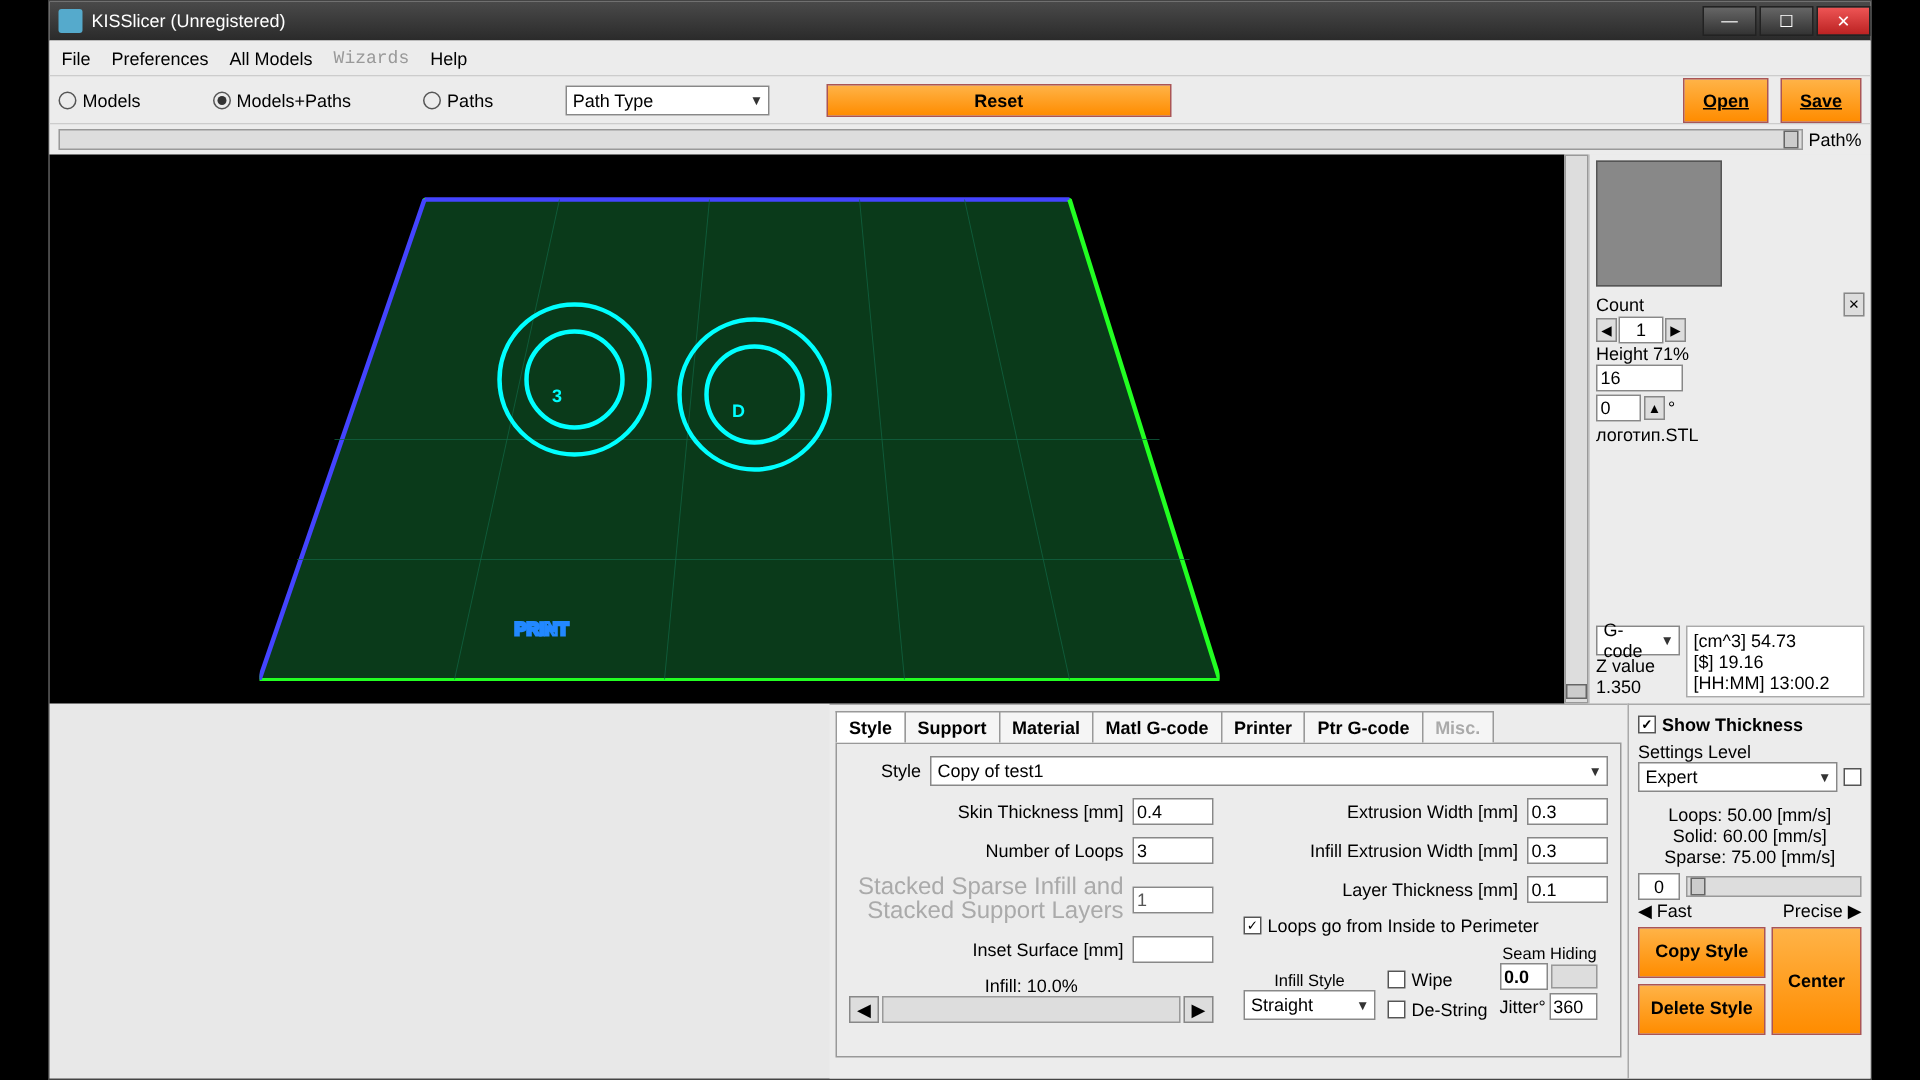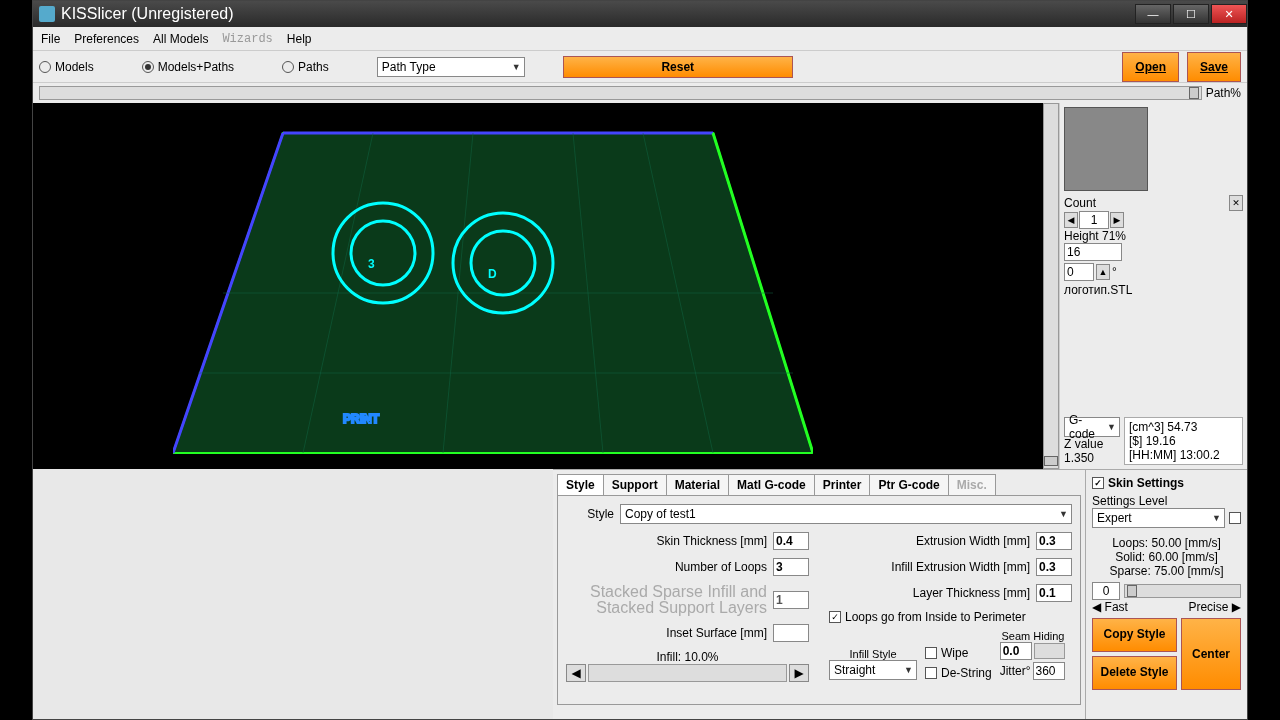--- a/index.html
+++ b/index.html
@@ -1,20 +1,20 @@
 <!DOCTYPE html>
 <html><head>
 <meta charset="utf-8">
 <style>
 * { box-sizing: border-box; margin: 0; padding: 0; font-family: Tahoma, Arial, sans-serif; font-size: 12px; }
 body { background: #000; width: 1280px; height: 720px; overflow: hidden; position: relative; }
 .window { position: absolute; left: 32px; top: 0; width: 1216px; height: 720px; background: #e8e8e8; border: 1px solid #444; display: flex; flex-direction: column; }
 .titlebar { height: 26px; background: linear-gradient(#4a4a4a,#2a2a2a); color: #fff; display: flex; align-items: center; padding-left: 6px; }
 .titlebar .icon { width: 16px; height: 16px; background: #5ac; border-radius: 2px; margin-right: 6px; }
-.titlebar .title { flex: 1; font-size: 16px; }
+.titlebar .title { flex: 1; font-size: 12px; }
 .winbtns { display: flex; }
 .winbtn { width: 36px; height: 20px; background: linear-gradient(#666,#333); border: 1px solid #222; margin-left: 2px; color: #fff; display: flex; align-items: center; justify-content: center; font-size: 11px; }
 .winbtn.close { background: linear-gradient(#e55,#b22); }
 .menubar { height: 24px; background: #ececec; display: flex; align-items: center; padding: 0 8px; gap: 14px; border-bottom: 1px solid #ccc; }
 .menubar span { cursor: default; }
 .menubar .disabled { color: #999; font-family: Liberation Mono, monospace; }
 .toolbar { height: 32px; background: #ececec; display: flex; align-items: center; padding: 0 6px; gap: 8px; border-bottom: 1px solid #ccc; }
 .radio { display: flex; align-items: center; gap: 4px; margin-right: 40px; }
 .radio .dot { width: 12px; height: 12px; border: 1px solid #555; border-radius: 50%; display: flex; align-items: center; justify-content: center; }
 .radio .dot.sel::after { content: ""; width: 6px; height: 6px; background: #333; border-radius: 50%; }
@@ -38,21 +38,21 @@
 .input { background: #fff; border: 1px solid #888; height: 18px; padding: 0 2px; }
 .bottom { display: flex; height: 250px; }
 .settings { flex: 1; background: #ececec; border-top: 1px solid #aaa; padding: 4px; }
 .tabs { display: flex; }
 .tab { background: #f5f5f5; border: 1px solid #999; border-bottom: none; padding: 3px 8px; font-weight: bold; margin-right: -1px; }
 .tab.active { background: #fff; }
 .tab.disabled { color: #aaa; }
 .tabbody { background: #ececec; border: 1px solid #999; padding: 8px; height: 210px; }
 .form-row { display: flex; align-items: center; margin-bottom: 8px; }
 .form-row label { text-align: right; padding-right: 6px; }
-.form-row .input { width: 36px; font-weight: bold; }
+.form-row .input { width: 54px; }
 .two-col { display: flex; gap: 20px; }
 .col { flex: 1; }
 .rightcol { width: 162px; background: #ececec; border-top: 1px solid #aaa; border-left: 1px solid #aaa; padding: 6px; position: relative; }
 .check { display: flex; align-items: center; gap: 4px; }
 .checkbox { width: 12px; height: 12px; border: 1px solid #555; background: #fff; display: flex; align-items: center; justify-content: center; font-size: 9px; }
 .stats { font-family: monospace; font-size: 11px; background: #fff; border: 1px solid #aaa; padding: 2px 4px; }
 .vslider { width: 16px; background: #ddd; border: 1px solid #999; position: relative; }
 .vslider .vthumb { position: absolute; bottom: 2px; left: 0; width: 14px; height: 10px; background: #ccc; border: 1px solid #666; }
 .muted { color: #aaa; }
 .infill-bar { display: flex; align-items: center; gap: 2px; }
@@ -86,21 +86,21 @@
         <span>Models</span>
       </div>
     <div class="radio">
         <div class="dot sel"></div>
         <span>Models+Paths</span>
       </div>
     <div class="radio">
         <div class="dot"></div>
         <span>Paths</span>
       </div>
-    <div class="select" style="width:148px">
+    <div class="select" style="width:136px">
         <span>Path Type</span>
       </div>
     <div class="btn-orange" style="width:230px;margin-left:30px">Reset</div>
     <div style="flex:1"></div>
     <div class="btn-orange big">
         <u>Open</u>
       </div>
     <div class="btn-orange big">
         <u>Save</u>
       </div>
@@ -281,21 +281,21 @@
                 </div>
               </div>
             </div>
           </div>
         </div>
       </div>
 
       <div class="rightcol">
         <div class="check" style="font-weight:bold">
             <div class="checkbox">✓</div>
-            <span>Skin Settings</span>
+            <span>Show Thickness</span>
           </div>
         <div style="margin-top:4px">Settings Level</div>
         <div style="display:flex;gap:4px;align-items:center">
           <div class="select" style="flex:1">
               <span>Expert</span>
             </div>
           <div class="checkbox"></div>
         </div>
         <div style="font-family:monospace;font-size:11px;margin-top:8px;text-align:center">
           <div>Loops:  50.00 [mm/s]</div>

